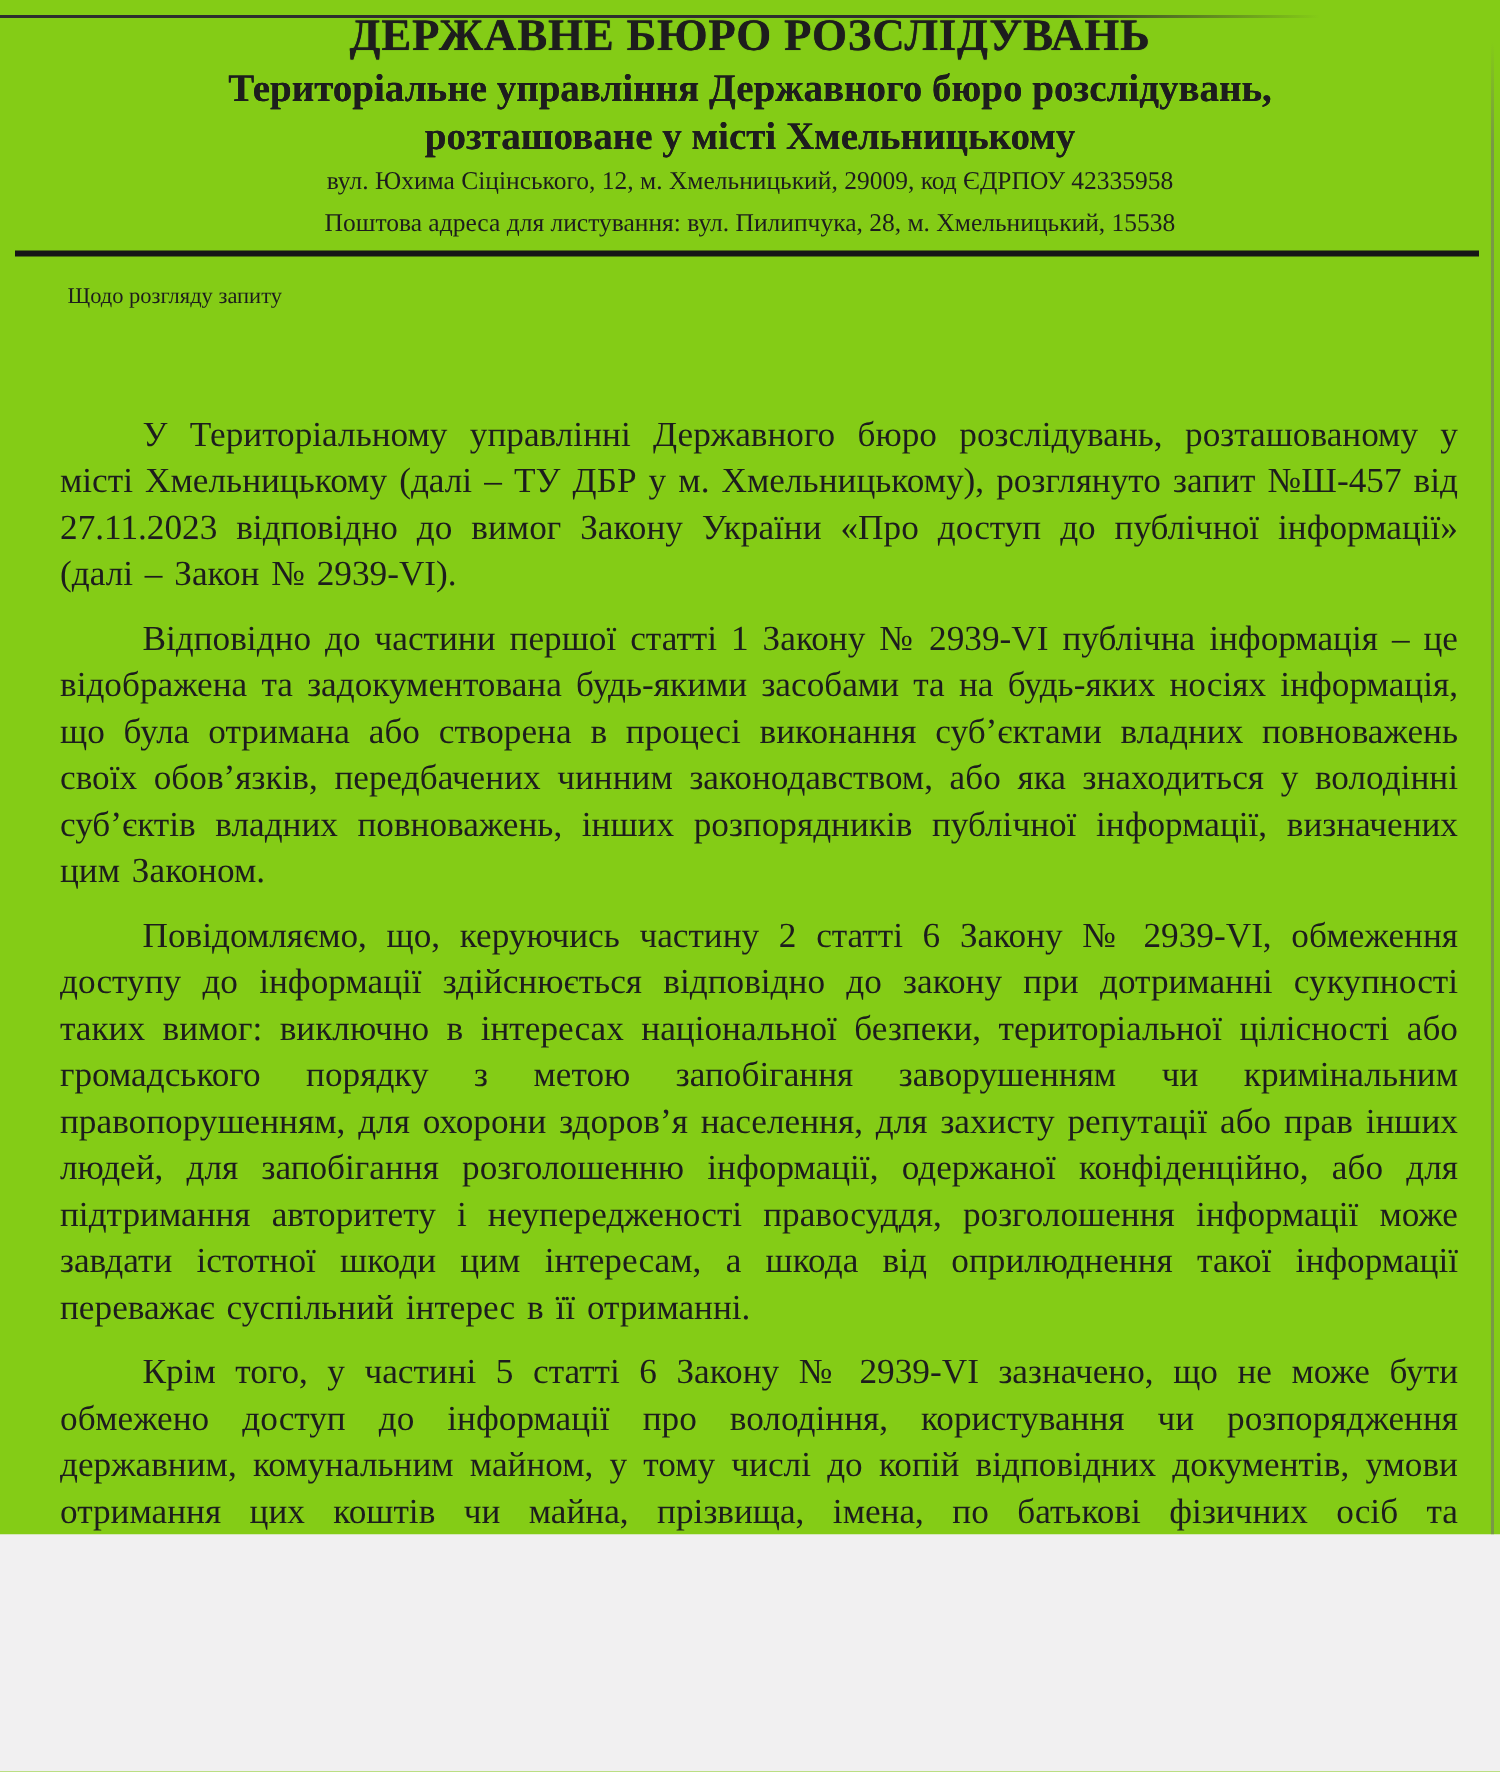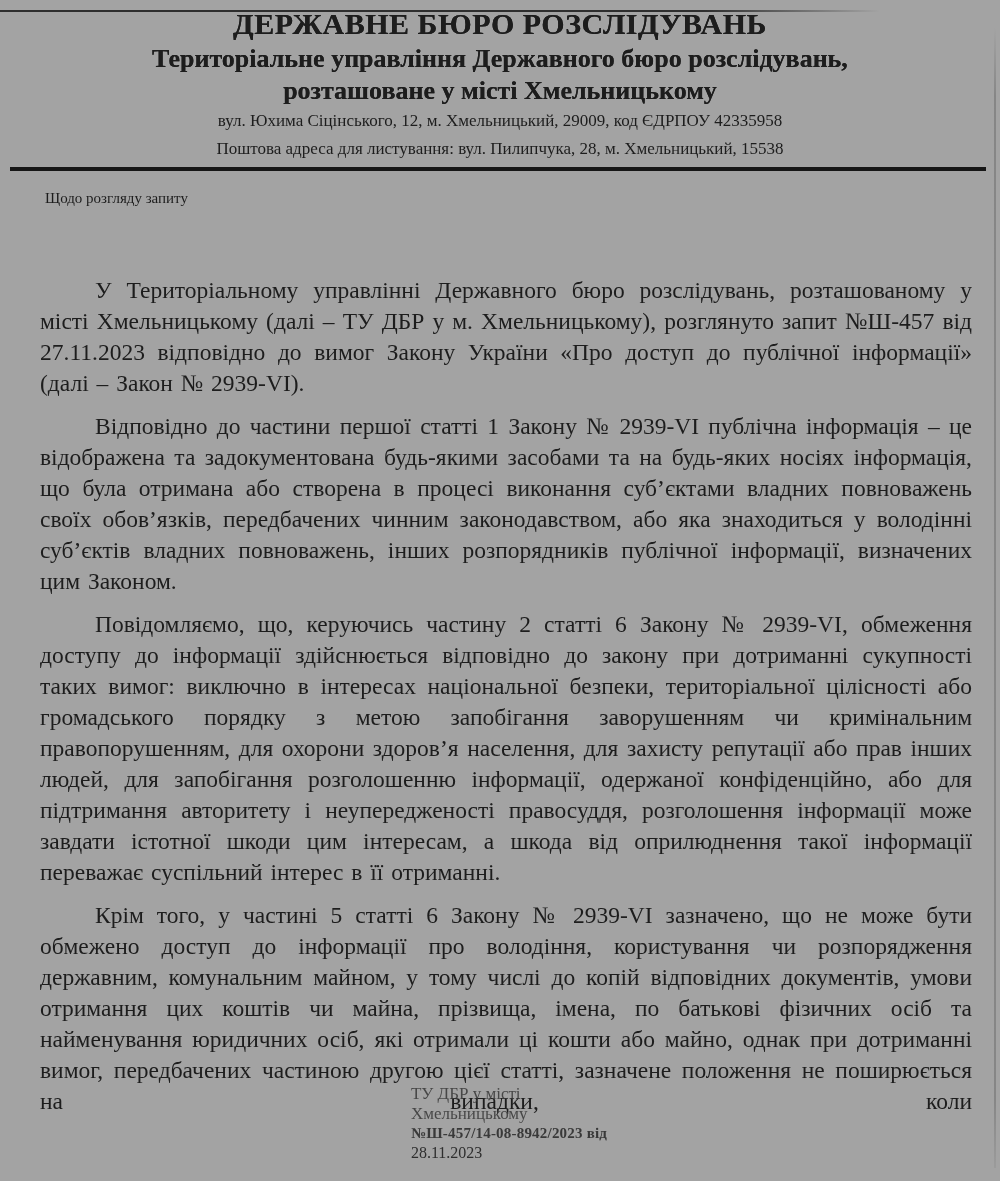--- a/index.html
+++ b/index.html
@@ -3,22 +3,22 @@
 <meta charset="utf-8">
 <style>
   html, body {
     margin: 0;
     padding: 0;
     background: #f1f0f1;
   }
   .page {
     position: relative;
     width: 1000px;
-    height: 1181px;
-    background: #a3a3a3;
+    height: 1023px;
+    background: #84cc16;
     font-family: "Liberation Serif", "DejaVu Serif", serif;
     color: #1d1d1d;
     overflow: hidden;
   }
   
   .artifact-top-line {
     position: absolute;
     top: 10px;
     left: 0;
     width: 880px;

